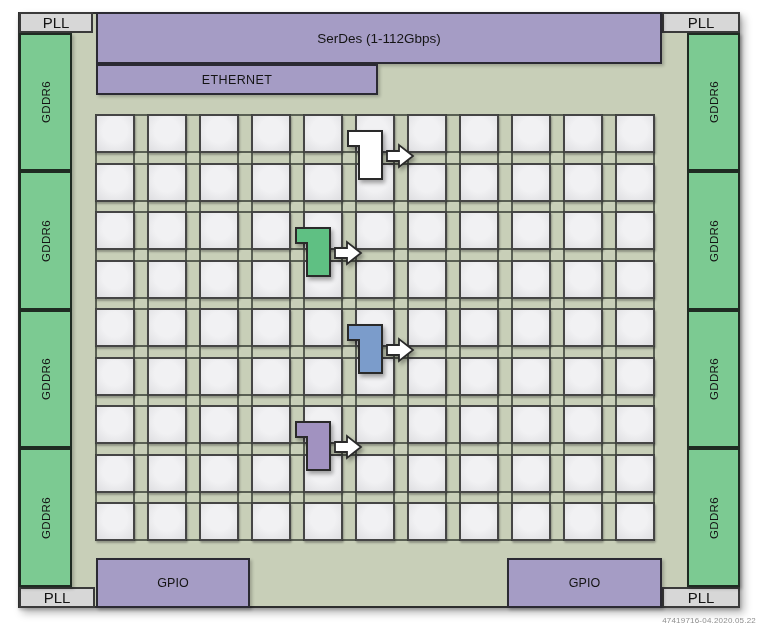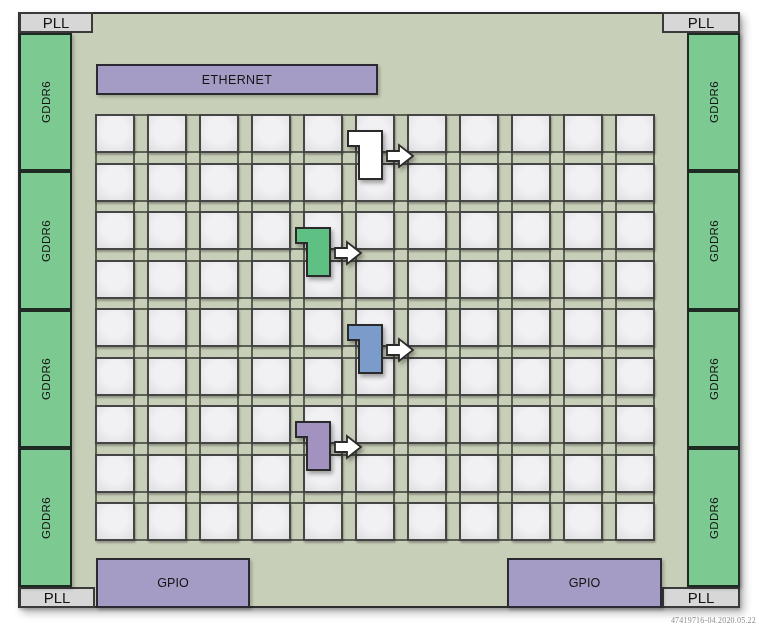--- a/index.html
+++ b/index.html
@@ -28,21 +28,21 @@
   .grid{left:95px;top:114px;width:560px;height:427px;}
   .col-guide{position:absolute;box-sizing:border-box;top:0;height:427px;width:40px;
        border-left:2px solid rgba(52,57,50,0.75);border-right:2px solid rgba(52,57,50,0.75);}
   .row-guide{position:absolute;box-sizing:border-box;left:0;width:560px;height:39px;
        border-top:2px solid rgba(52,57,50,0.75);border-bottom:2px solid rgba(52,57,50,0.75);}
   .tile{position:absolute;box-sizing:border-box;width:40px;height:39px;
        background:radial-gradient(circle at 50% 42%, #f1f1f3 45%, #dedee1 100%);
        border:2px solid #454545;border-radius:2px;box-shadow:1px 2px 2px rgba(40,40,40,0.35);}
   .hblock{position:absolute;width:70px;height:54px;}
   .hblock svg{overflow:visible;filter:drop-shadow(2px 3px 2px rgba(0,0,0,0.35));}
-  .watermark{right:3px;top:616px;font-size:8px;color:#8e8e8e;letter-spacing:0.2px;font-family:Liberation Serif, serif;}
+  .watermark{right:3px;top:616px;font-size:8px;color:#8e8e8e;letter-spacing:0.2px;}
 </style>
 </head>
 <body>
 
 <div class="page">
   <div class="abs chip"></div>
 
   <div class="abs blk pll pll-tl">PLL</div>
   <div class="abs blk pll pll-tr">PLL</div>
   <div class="abs blk pll pll-bl">PLL</div>
@@ -67,20 +67,21 @@
   <div class="abs blk mem" style="left:687px;top:171px;width:53px;height:139px;">
       <span class="vlabel">GDDR6</span>
     </div>
   <div class="abs blk mem" style="left:687px;top:310px;width:53px;height:138px;">
       <span class="vlabel">GDDR6</span>
     </div>
   <div class="abs blk mem" style="left:687px;top:448px;width:53px;height:139px;">
       <span class="vlabel">GDDR6</span>
     </div>
 
+  <div class="abs blk purple serdes">SerDes (1-112Gbps)</div>
   <div class="abs blk purple ethernet">ETHERNET</div>
 
   <div class="abs grid">
       <div class="col-guide" style="left: 0px;"></div>
       <div class="col-guide" style="left: 52px;"></div>
       <div class="col-guide" style="left: 104px;"></div>
       <div class="col-guide" style="left: 156px;"></div>
       <div class="col-guide" style="left: 208px;"></div>
       <div class="col-guide" style="left: 260px;"></div>
       <div class="col-guide" style="left: 312px;"></div>

